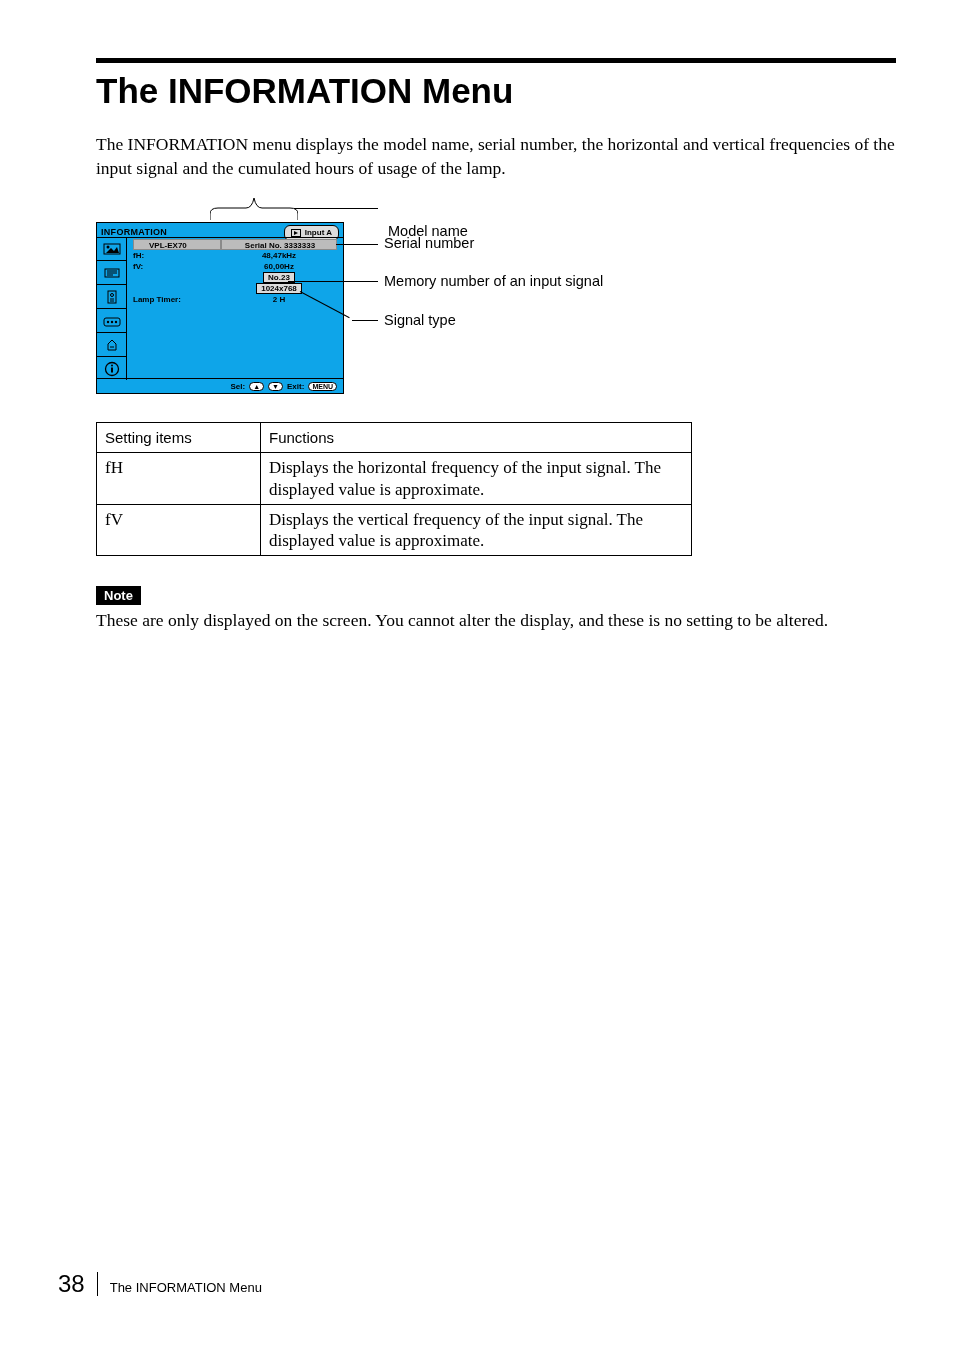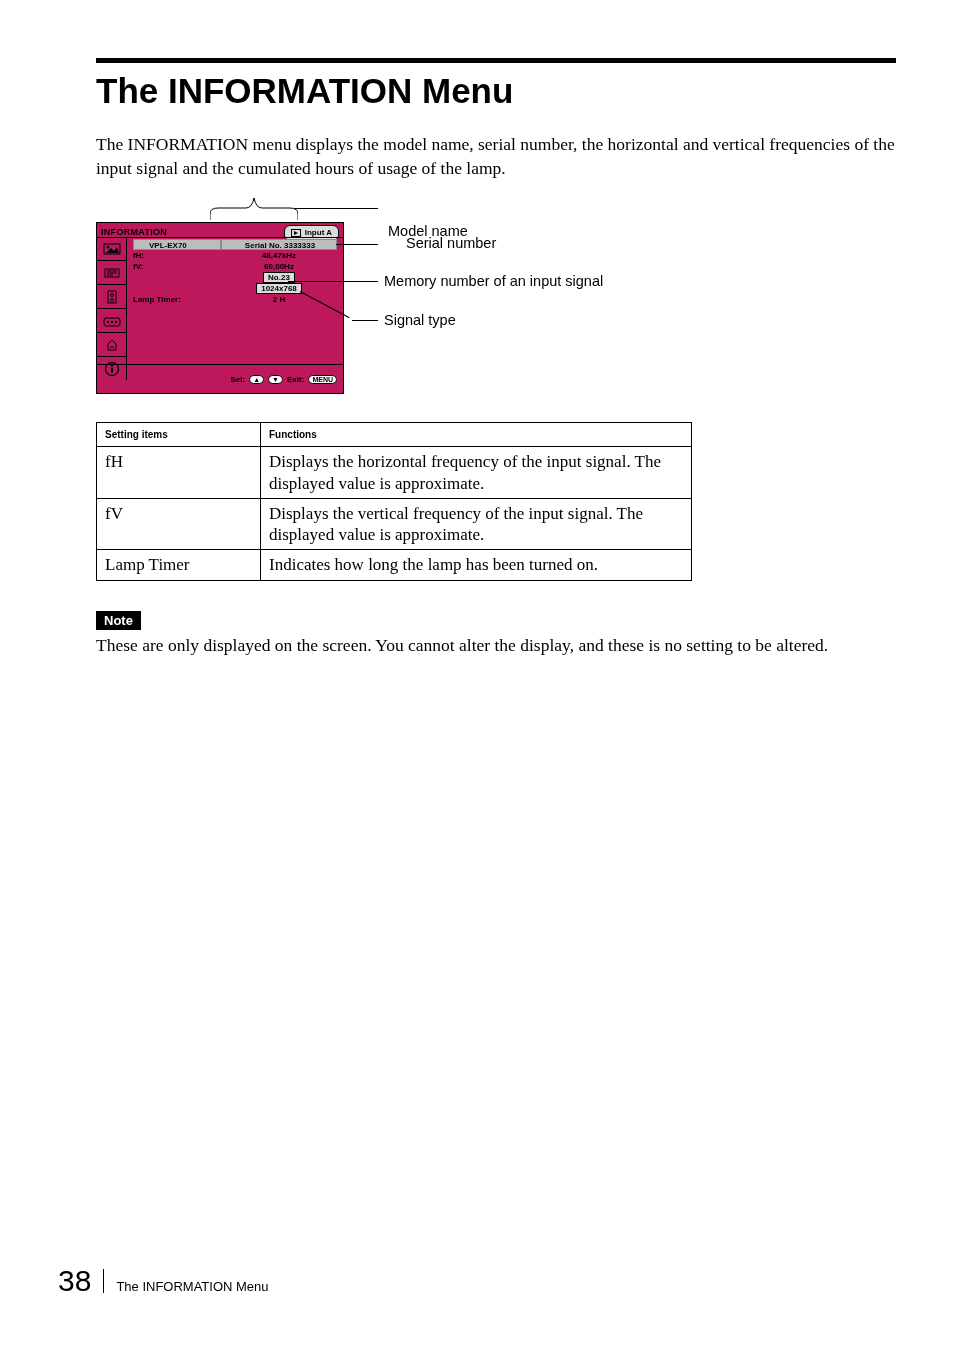--- a/index.html
+++ b/index.html
@@ -44,21 +44,21 @@
   .osd-col { width: 260px; position: relative; }
   .osd-brace {
     position: absolute;
     top: -6px;
     left: 114px;
     width: 88px;
     height: 26px;
   }
   .osd {
     border: 1px solid #000;
-    background: #be185d;
+    background: #0ea5e9;
     font-family: Arial, Helvetica, sans-serif;
     font-size: 9px;
     position: relative;
     width: 248px;
     height: 172px;
     margin-top: 20px;
     overflow: hidden;
   }
   .osd-header {
     position: absolute;
@@ -134,21 +134,21 @@
     border: 1px solid #000;
     background: #dcdcdc;
     padding: 0 4px;
     line-height: 10px;
     height: 11px;
     margin-top: 0;
   }
   .osd-status {
     position: absolute;
     bottom: 0; left: 0; right: 0;
-    height: 29px;
+    height: 15px;
     border-top: 1px solid #000;
     font-size: 8px;
     display: flex;
     justify-content: flex-end;
     align-items: center;
     padding-right: 6px;
     gap: 4px;
     font-weight: bold;
   }
   .pill {
@@ -186,22 +186,22 @@
   }
   table.items th, table.items td {
     border: 1px solid #000;
     padding: 4px 8px;
     text-align: left;
     vertical-align: top;
     font-size: 17px;
   }
   table.items th {
     font-family: Arial, Helvetica, sans-serif;
-    font-weight: bold;
-    font-size: 10px;
+    font-weight: normal;
+    font-size: 15px;
     padding: 6px 8px;
   }
   table.items td:first-child { width: 164px; }
   table.items td { font-family: "Times New Roman", Times, serif; line-height: 1.25; }
 
   
   .note-badge {
     display: inline-block;
     background: #000;
     color: #fff;
@@ -220,21 +220,21 @@
   
   .footer {
     position: absolute;
     left: 58px;
     bottom: 54px;
     display: flex;
     align-items: baseline;
     gap: 12px;
     font-family: Arial, Helvetica, sans-serif;
   }
-  .footer .pn { font-size: 30px; }
+  .footer .pn { font-size: 24px; }
   .footer .divider { width: 1px; height: 24px; background: #000; align-self: center; }
   .footer .ft { font-size: 13px; }
 </style>
 </head>
 <body>
 
 <div class="page">
   <div class="top-rule"></div>
   <h1 class="title">The INFORMATION Menu</h1>
   <p class="intro">The INFORMATION menu displays the model name, serial number, the horizontal and vertical frequencies of the input signal and the cumulated hours of usage of the lamp.</p>
@@ -339,21 +339,21 @@
           <span class="pill">MENU</span>
         </div>
       </div>
     </div>
 
     <div class="leader-col">
       <div class="lead-line" style="left:-62px; top:6px; width:84px;"></div>
       <div class="lead-label" style="left:32px; top:-3px;margin-top:24px;">Model name</div>
 
       <div class="lead-line" style="left:-20px; top:42px; width:42px;"></div>
-      <div class="lead-label" style="left:28px; top:33px;margin-left:22px;">Serial number</div>
+      <div class="lead-label" style="left:28px; top:33px;">Serial number</div>
 
       <div class="lead-line" style="left:-68px; top:79px; width:90px;"></div>
       <div class="lead-label" style="left:28px; top:71px;">Memory number of an input signal</div>
 
       <div class="lead-line" style="left:-56px; top:89px; width:56px; transform-origin:left; transform:rotate(28deg);"></div>
       <div class="lead-label" style="left:28px; top:110px;">Signal type</div>
       <div class="lead-line" style="left:-4px; top:118px; width:26px;"></div>
     </div>
   </div>
 
@@ -366,24 +366,20 @@
     </thead>
     <tbody>
       <tr>
         <td>fH</td>
         <td>Displays the horizontal frequency of the input signal. The displayed value is approximate.</td>
       </tr>
       <tr>
         <td>fV</td>
         <td>Displays the vertical frequency of the input signal. The displayed value is approximate.</td>
       </tr>
-      <tr>
-        <td>Lamp Timer</td>
-        <td>Indicates how long the lamp has been turned on.</td>
-      </tr>
     </tbody>
   </table>
 
   <div class="note-badge">Note</div>
   <p class="note-text">These are only displayed on the screen. You cannot alter the display, and these is no setting to be altered.</p>
 
   <div class="footer">
     <span class="pn">38</span>
     <span class="divider"></span>
     <span class="ft">The INFORMATION Menu</span>

